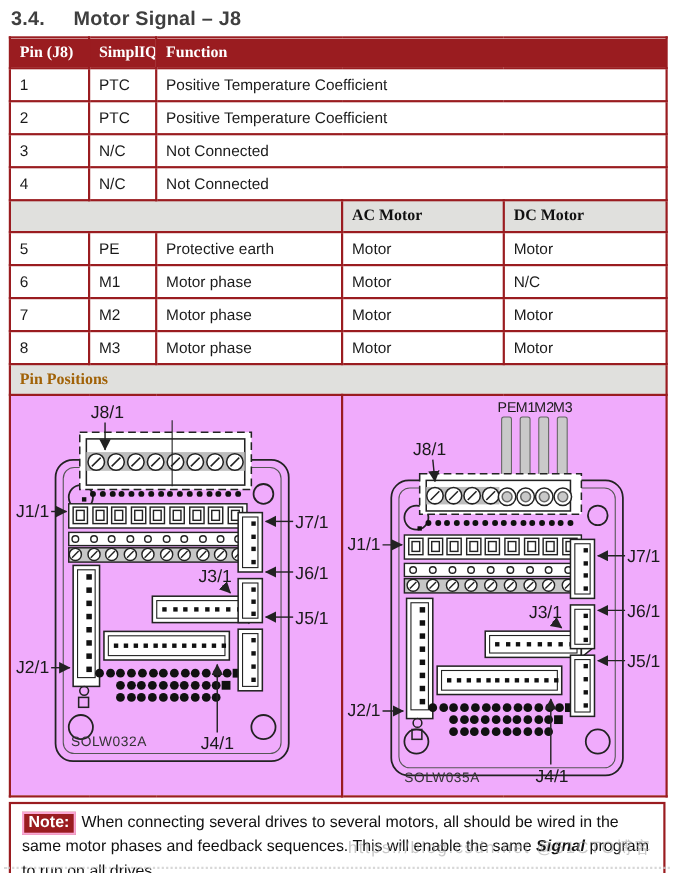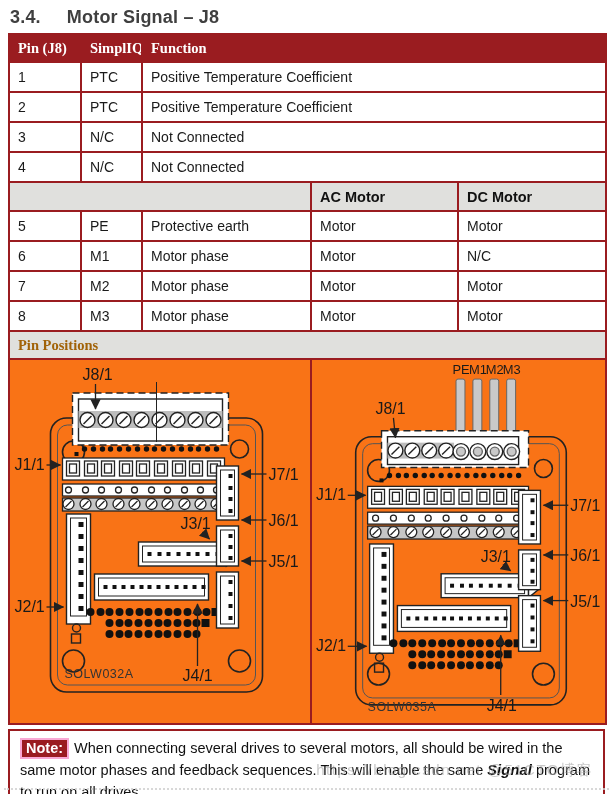--- a/index.html
+++ b/index.html
@@ -28,28 +28,28 @@
   }
   tr.hdr th{
     background:var(--accent);color:#fff;
     font-family:"Liberation Serif",serif;font-size:14.5px;font-weight:bold;
     height:26px;
   }
   th.c, td.c{text-align:center;padding:0;}
   tr.r td{height:28px;background:#fff;}
   tr.band td{
     background:var(--band);height:27px;
-    font-family:Liberation Sans, sans-serif;font-size:14.5px;font-weight:bold;color:#111;
+    font-family:Liberation Serif, serif;font-size:14.5px;font-weight:bold;color:#111;
   }
   td.dk{border-left:2px solid #4a4a4a;}
   tr.pinpos td{
     background:var(--band);height:26px;
     font-family:"Liberation Serif",serif;font-size:14.5px;font-weight:bold;color:#a16207;
   }
-  tr.diag td{height:363px;padding:0;background:#f97316;vertical-align:top;}
+  tr.diag td{height:363px;padding:0;background:#f0abfc;vertical-align:top;}
   .panel{width:100%;height:363px;display:block;}
   .note{
     margin:4px 8px 0 8px;border:2px solid var(--accent);
     padding:7px 10px 9px 10px;font-size:14.5px;line-height:1.5;color:#111;
   }
   .note .tag{
     background:var(--accent);color:#fff;font-weight:bold;
     border:2px solid #f9a8d4;padding:0 4px 1px 4px;margin-right:5px;
   }
   .note b i{letter-spacing:0.2px;}

